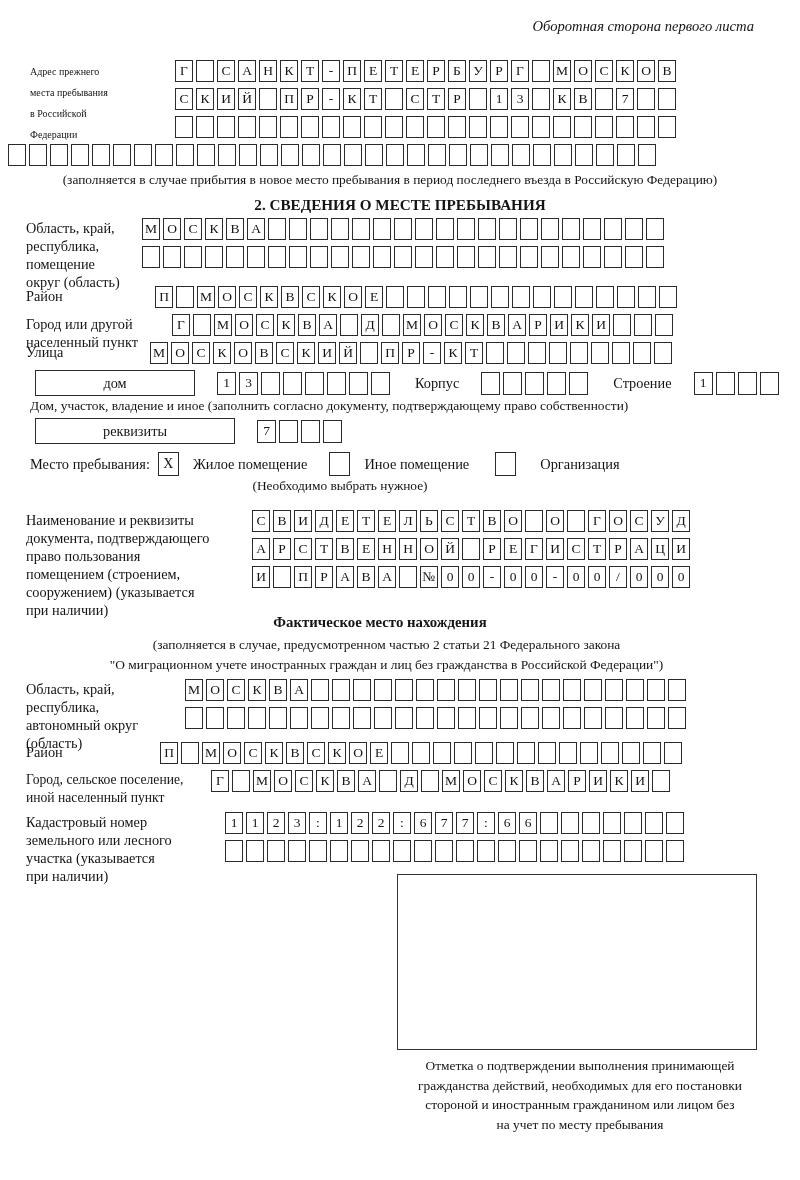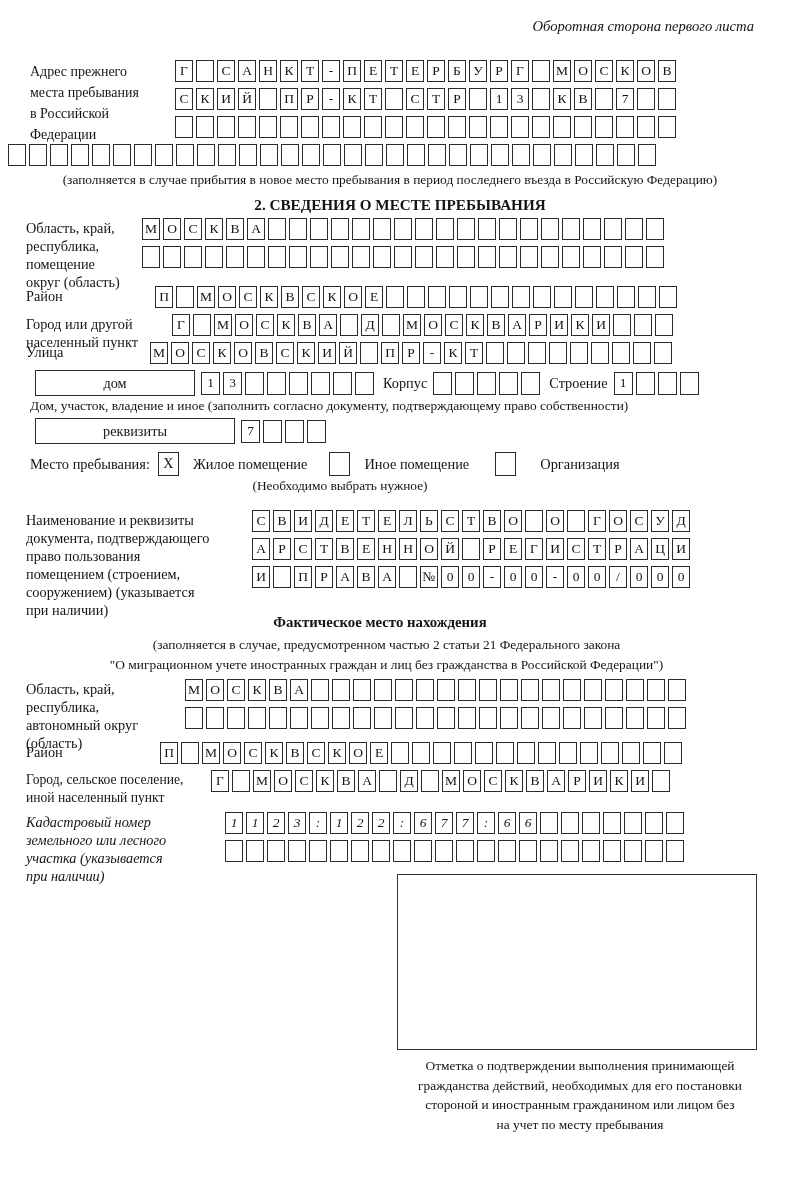--- a/index.html
+++ b/index.html
@@ -21,51 +21,51 @@
     font-size:13.5px; flex:0 0 auto; background:#fff;
   }
 
   
   .field { position:relative; margin-left:26px; }
   .field .flabel { position:absolute; left:0; top:1px; font-size:14.3px; line-height:18px; white-space:nowrap; }
   .field .flabel.small { font-size:13.6px; }
   .field .cells-wrap { margin-left:var(--lw); }
 
   .addr-field { margin-left:30px; margin-top:25px; }
-  .addr-field .flabel { line-height:21px; font-size:14px; }
+  .addr-field .flabel { line-height:21px; font-size:10px; }
 
   .full-row { margin-left:8px; margin-top:1px; }
 
   .caption { text-align:center; font-size:13.4px; padding:0 40px 0 20px; }
   .caption-left { font-size:13.4px; margin-left:30px; }
 
   .sec-title { text-align:center; font-weight:bold; font-size:15.2px; margin-top:8px; }
   .sub-title { text-align:center; font-weight:bold; font-size:14.8px; margin-top:26px; padding-right:40px; }
 
   .region-field { margin-top:4px; margin-bottom:18px; }
   .plain-field { margin-bottom:2px; }
   .city-field  { margin-bottom:6px; }
 
   
-  .inline-row { display:flex; align-items:center; margin-left:35px; margin-bottom:2px; }
+  .inline-row { display:flex; align-items:center; margin-left:35px; margin-bottom:2px;gap:16px; }
   .wide-box { height:26px; border:1.6px solid #2b2b2b; display:flex; align-items:center; justify-content:center; font-size:14.3px; flex:0 0 auto; }
   .wide-box.house { width:160px; margin-right:6px; }
   .wide-box.apt   { width:200px; margin-right:6px; }
   .inline-row .cell { width:19px; height:23px; }
   .inline-label { font-size:14.3px; margin:0 6px; white-space:nowrap; }
 
   
   .stay-row { display:flex; align-items:center; margin-left:30px; margin-top:8px; margin-bottom:2px; font-size:14.4px; }
   .checkbox { width:21px; height:24px; border:1.6px solid #2b2b2b; display:flex; align-items:center; justify-content:center; font-size:14px; flex:0 0 auto; }
   .stay-note { margin-left:150px; width:380px; text-align:center; font-size:13.4px; margin-top:1px; }
 
   .doc-field { margin-top:16px; margin-bottom:26px; }
   .caption2 { text-align:center; font-size:13.4px; line-height:20px; margin-top:4px; padding:0 35px 0 8px; }
 
-  .cad-field { margin-bottom:0;font-style:italic; }
+  .cad-field { margin-bottom:0; }
 
   .stamp-box { margin-left:397px; margin-top:12px; width:360px; height:176px; border:1.8px solid #333; background:#fff; }
   .stamp-caption { margin-left:388px; width:384px; text-align:center; font-size:13.4px; line-height:19.5px; margin-top:6px; }
 </style>
 </head>
 <body>
 
 <div class="page">
 
   <div class="header-note">Оборотная сторона первого листа</div>

